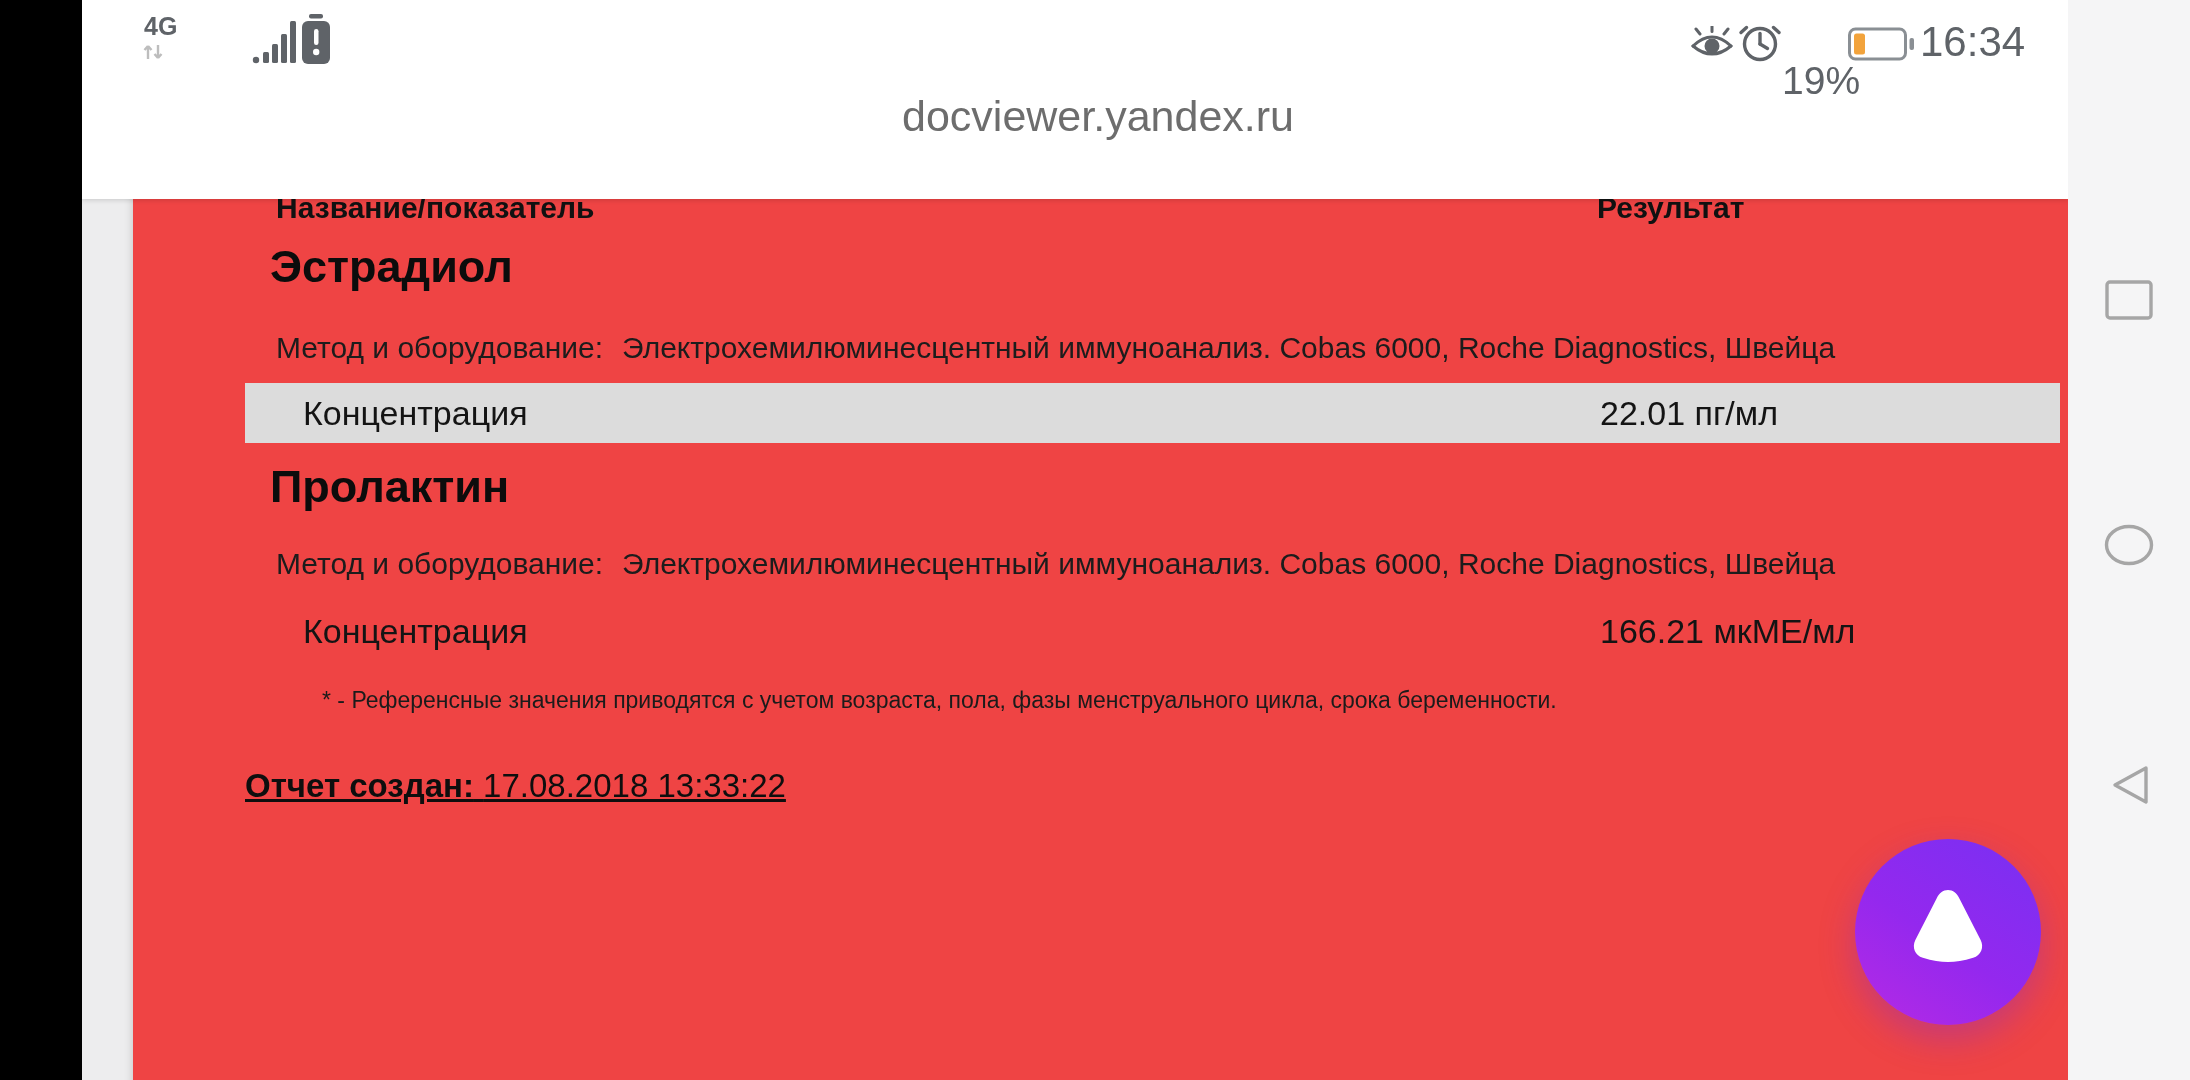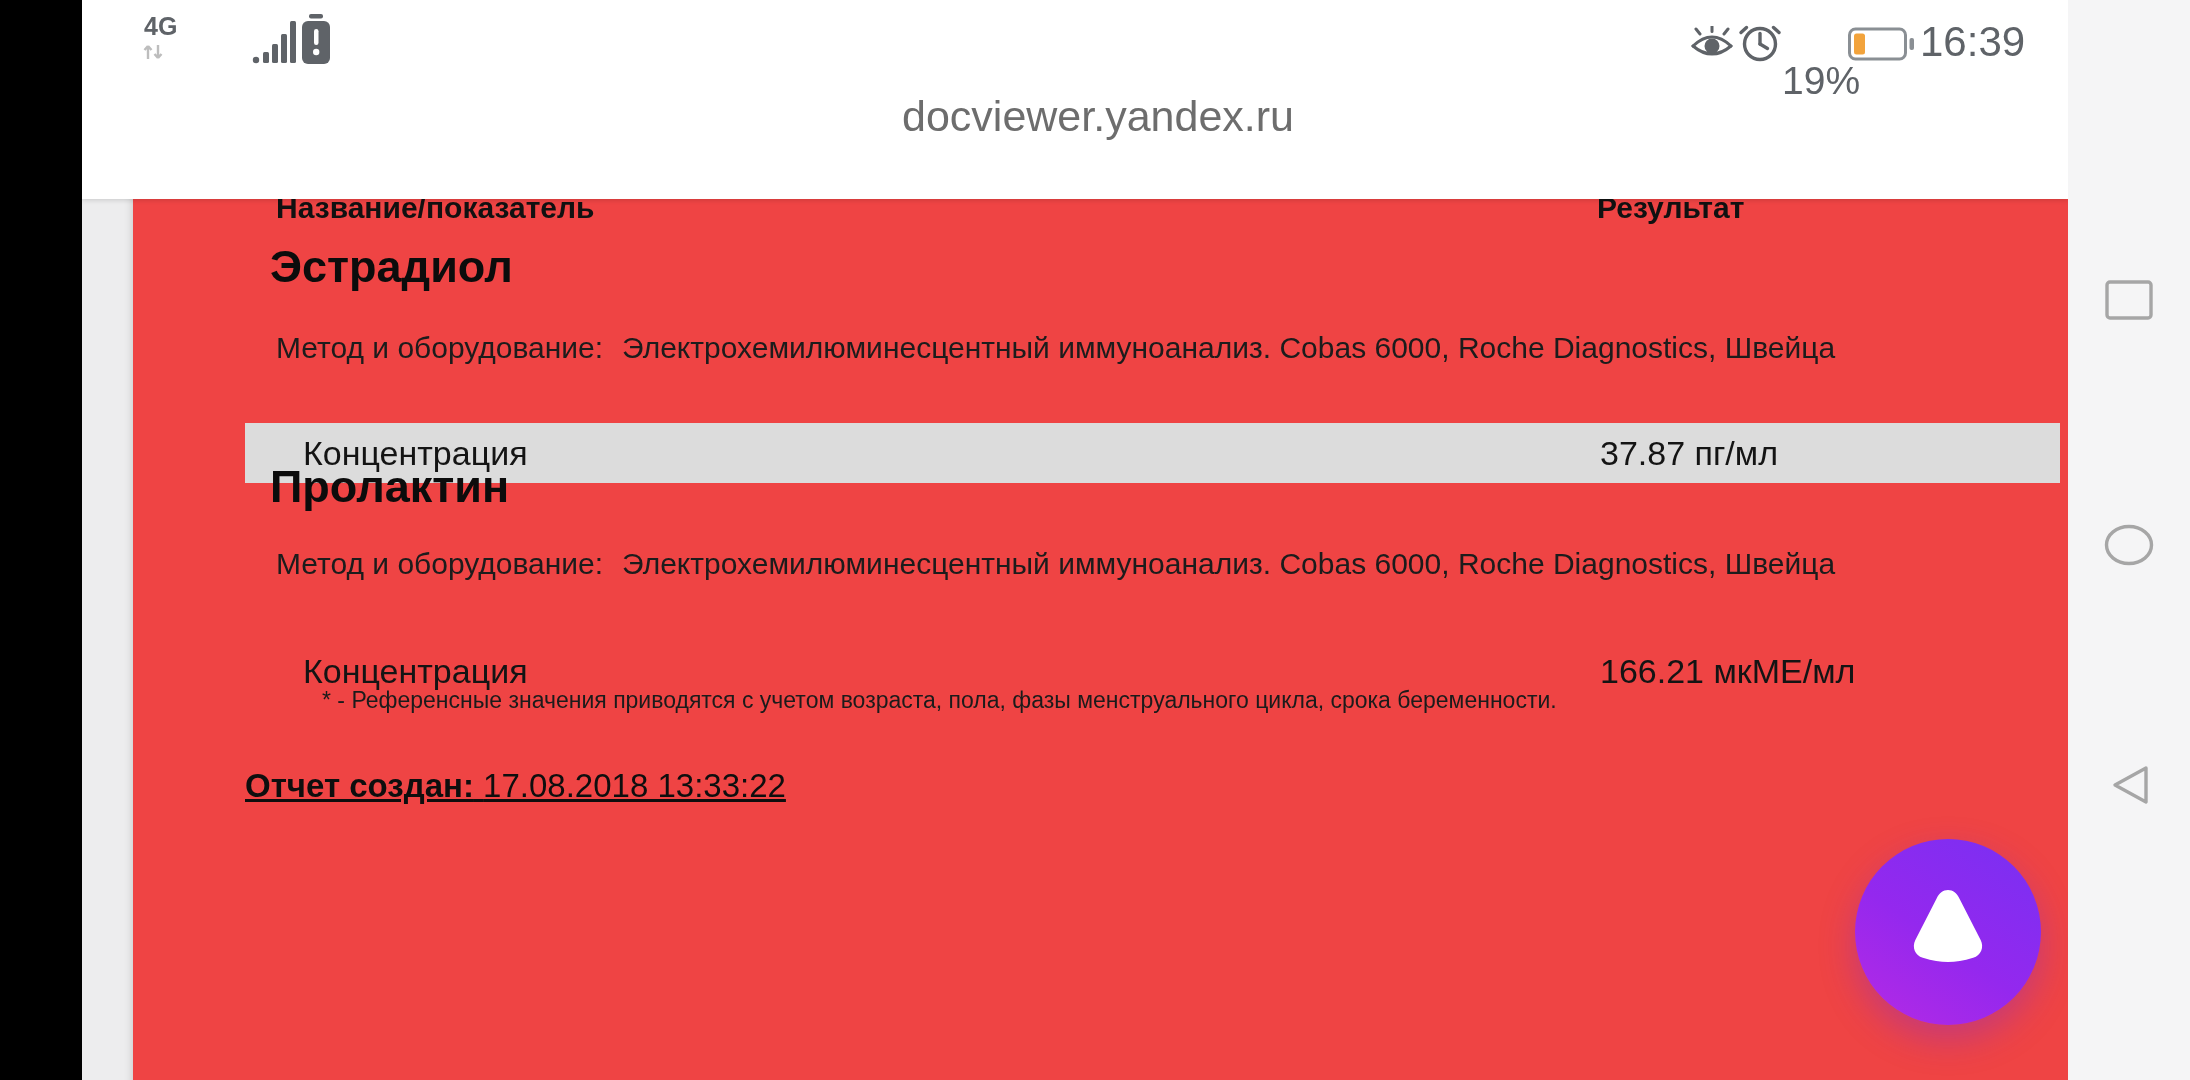--- a/index.html
+++ b/index.html
@@ -37,21 +37,21 @@
   #colhead-name   { left:143px; top:36px; }
   #colhead-result { left:1464px; top:36px; }
   .section-title { position:absolute; left:137px; font-size:45px; font-weight:bold; color:#0c0c0c; }
   #section0-title { top:86px; }
   #section1-title { top:306px; }
   .method-line { position:absolute; left:143px; right:0; font-size:30px; color:#1c1c1c;
                  white-space:nowrap; overflow:hidden; }
   #section0-method { top:176px; }
   #section1-method { top:392px; }
   .method-line .mval { padding-left:19px; }
-  .result-row { position:absolute; left:112px; right:8px; height:60px;margin-top:40px; }
+  .result-row { position:absolute; left:112px; right:8px; height:60px; }
   .result-row .rlabel { position:absolute; left:58px; top:0; line-height:60px; font-size:34px; color:#141414; }
   .result-row .rvalue { position:absolute; left:1355px; top:0; line-height:60px; font-size:34px; color:#141414; }
   #section0-row { top:228px; background:#dcdcdc; }
   #section1-row { top:446px; background:transparent; }
   #footnote { position:absolute; left:145px; top:532px; font-size:23px; color:#1b1b1b;margin-left:44px; }
   #report-line { position:absolute; left:112px; top:612px; font-size:33px; color:#0e0e0e;text-decoration:underline; }
   #report-line .rep-label { font-weight:bold; }
 
   
   #assistant-button { left:1855px; top:839px; width:186px; height:186px; border-radius:50%;
@@ -105,39 +105,39 @@
       <path d="M8.5 7.5 L3 12.5"></path>
       <path d="M35.5 7.5 L41 12.5"></path>
     </g>
   </svg>
   <span id="battery-percent" class="status-text">19%</span>
   <svg class="abs" style="left:1766px; top:26px;" width="66" height="36" viewBox="0 0 66 36">
     <rect x="1.5" y="3" width="56" height="30" rx="6" fill="#fff" stroke="#8a8f94" stroke-width="3"></rect>
     <rect x="6" y="7.5" width="11" height="21" rx="2.5" fill="#f2a33c"></rect>
     <rect x="61.5" y="12" width="4.5" height="12" rx="2" fill="#8a8f94"></rect>
   </svg>
-  <span id="clock-text" class="status-text">16:39</span>
+  <span id="clock-text" class="status-text">16:34</span>
 
   <div id="viewer-title">docviewer.yandex.ru</div>
 </div>
 
 <div id="viewport" class="abs">
   <div id="page">
     <div id="dashed-rule"></div>
 
     <span id="colhead-name" class="colhead">Название/показатель</span>
     <span id="colhead-result" class="colhead">Результат</span>
 
     <div id="section0-title" class="section-title">Эстрадиол</div>
     <div id="section0-method" class="method-line">
       <span class="mlabel">Метод и оборудование:</span><span class="mval">Электрохемилюминесцентный иммуноанализ. Cobas 6000, Roche Diagnostics, Швейца</span>
     </div>
     <div id="section0-row" class="result-row">
       <span class="rlabel">Концентрация</span>
-      <span class="rvalue">37.87 пг/мл</span>
+      <span class="rvalue">22.01 пг/мл</span>
     </div>
 
     <div id="section1-title" class="section-title">Пролактин</div>
     <div id="section1-method" class="method-line">
       <span class="mlabel">Метод и оборудование:</span><span class="mval">Электрохемилюминесцентный иммуноанализ. Cobas 6000, Roche Diagnostics, Швейца</span>
     </div>
     <div id="section1-row" class="result-row">
       <span class="rlabel">Концентрация</span>
       <span class="rvalue">166.21 мкМЕ/мл</span>
     </div>

